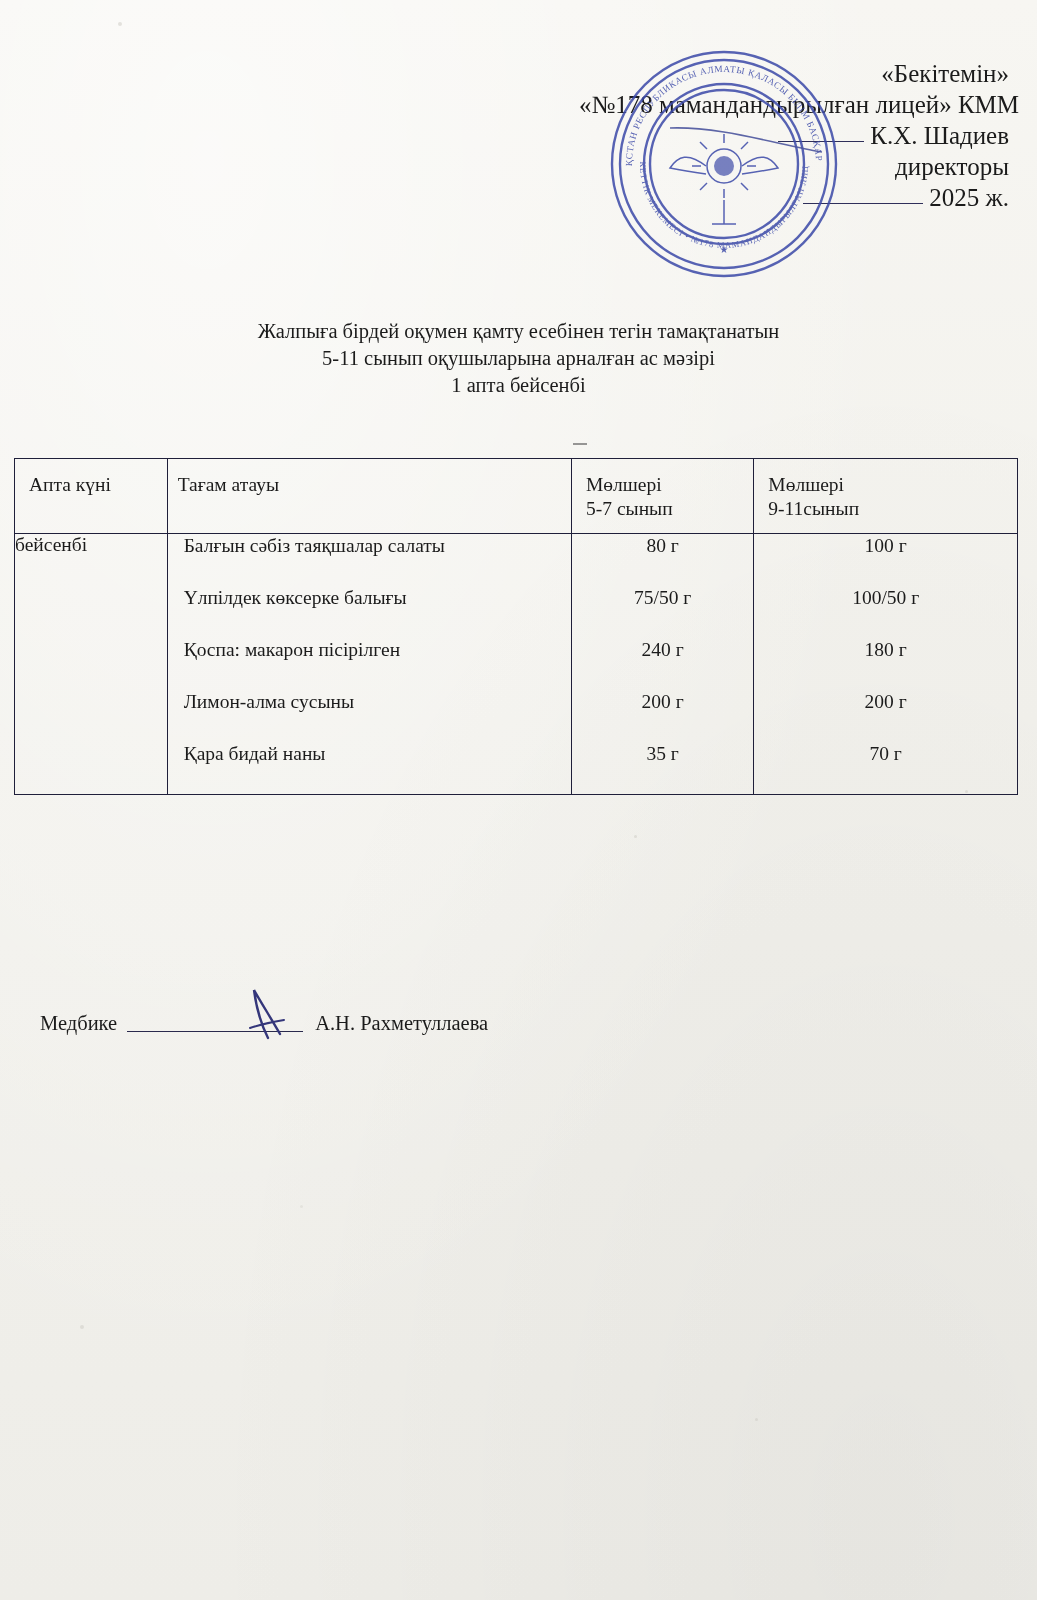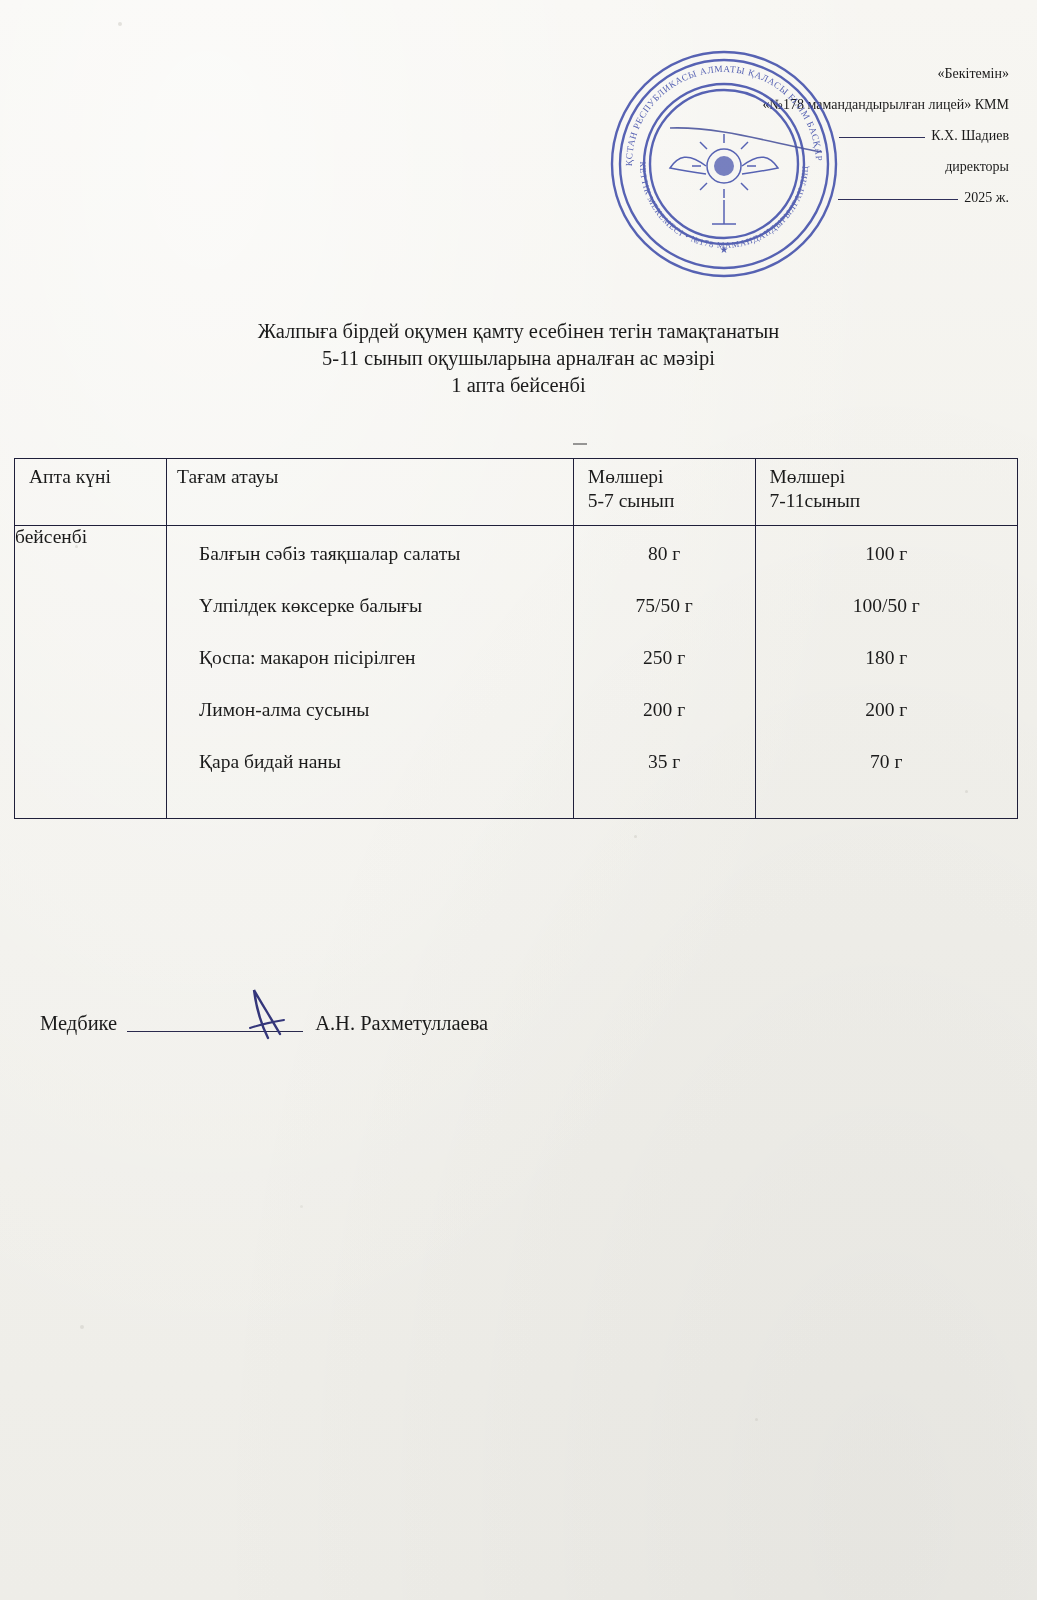--- a/index.html
+++ b/index.html
@@ -31,21 +31,21 @@
     opacity: .55;
   }
 
   
   .approval {
     position: absolute;
     top: 58px;
     right: 28px;
     width: 430px;
     text-align: right;
-    font-size: 14px;
+    font-size: 25px;
     line-height: 31px;
   }
   .approval div { white-space: nowrap; }
   .approval .line-name {
     display: inline-block;
   }
   .underline-short {
     display: inline-block;
     width: 86px;
     border-bottom: 1.3px solid #2f2f5a;
@@ -92,39 +92,39 @@
     font-size: 19.5px;
   }
   .menu-table th, .menu-table td {
     border: 1.4px solid #1f1f3a;
     padding: 0;
     font-weight: normal;
     vertical-align: top;
   }
   .menu-table thead th {
     height: 56px;
-    padding: 6px 10px 4px 10px;
+    padding: 14px 10px 4px 10px;
     line-height: 24px;
   }
   .th-day { width: 140px; text-align: left; padding-left: 14px !important; }
   .th-dish { width: 430px; text-align: left; }
   .th-q1 { width: 170px; text-align: left; padding-left: 14px !important; }
   .th-q2 { width: 264px; text-align: left; padding-left: 14px !important; }
 
   .cell-day {
     text-align: left;
     padding: 10px 0 0 34px;
     white-space: nowrap;
   }
   .dishes-cell, .qty-cell {
     padding: 10px 0 14px 0;
   }
   .dishes-cell ul, .qty-cell ul {
     list-style: none;
-    margin: 16px;
+    margin: 0;
     padding: 0;
   }
   .dishes-cell li {
     padding-left: 16px;
     height: 52px;
     line-height: 24px;
   }
   .qty-cell li {
     height: 52px;
     line-height: 24px;
@@ -238,41 +238,41 @@
   <thead>
     <tr>
       <th class="th-day">Апта күні</th>
       <th class="th-dish">Тағам атауы</th>
       <th class="th-q1">
         <div>Мөлшері</div>
         <div>5-7 сынып</div>
       </th>
       <th class="th-q2">
         <div>Мөлшері</div>
-        <div>7-11сынып</div>
+        <div>9-11сынып</div>
       </th>
     </tr>
   </thead>
   <tbody>
     <tr>
       <td class="cell-day">бейсенбі</td>
       <td class="dishes-cell">
         <ul>
           <li>Балғын сәбіз таяқшалар салаты</li>
           <li>Үлпілдек көксерке балығы</li>
           <li>Қоспа: макарон пісірілген</li>
           <li>Лимон-алма сусыны</li>
           <li>Қара бидай наны</li>
         </ul>
       </td>
       <td class="qty-cell">
         <ul>
           <li>80 г</li>
           <li>75/50 г</li>
-          <li>250 г</li>
+          <li>240 г</li>
           <li>200 г</li>
           <li>35 г</li>
         </ul>
       </td>
       <td class="qty-cell">
         <ul>
           <li>100 г</li>
           <li>100/50 г</li>
           <li>180 г</li>
           <li>200 г</li>

